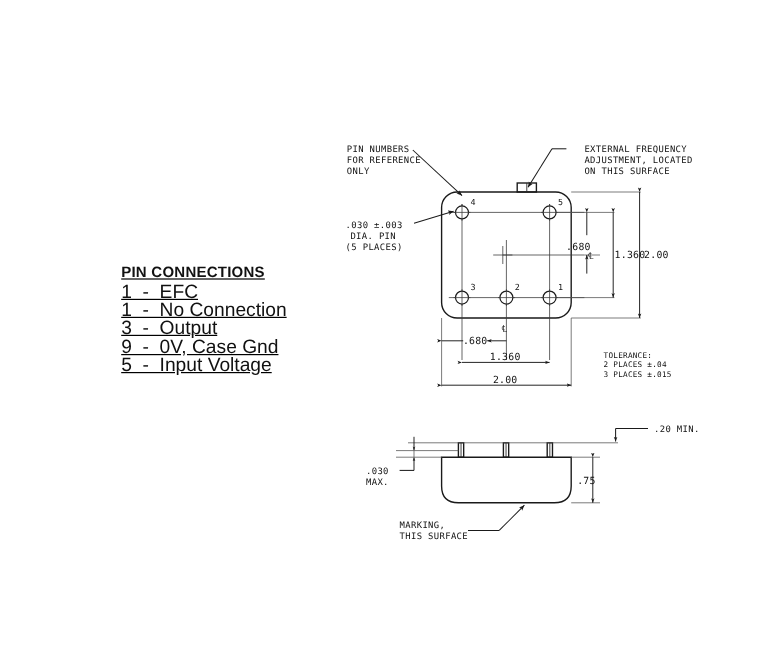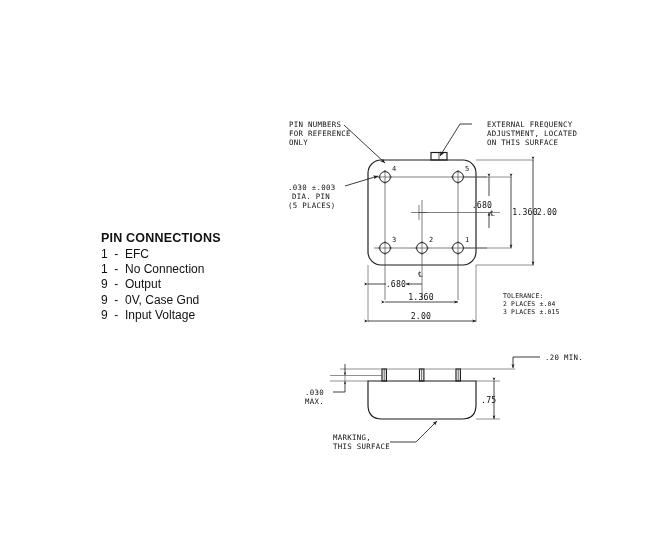--- a/index.html
+++ b/index.html
@@ -83,34 +83,35 @@
   .toltxt {
     font-family: "DejaVu Sans Mono", monospace;
     font-size: 6.4px;
     fill: #111111;
     letter-spacing: 0.2px;
   }
   
   #pin-legend {
     position: absolute;
     left: 101px;
-    top: 231px;
+    top: 220px;
     width: 210px;
+    text-decoration: underline;
   }
   #pin-legend .legend-title {
     font-family: "Liberation Sans", sans-serif;
     font-size: 12.5px;
     font-weight: bold;
     color: #111111;
     letter-spacing: 0.2px;
     margin-bottom: 2px;
   }
   #pin-legend .legend-row {
     font-family: "Liberation Sans", sans-serif;
-    font-size: 12px;
+    font-size: 16px;
     color: #111111;
     line-height: 15.2px;
     white-space: pre;
   }
 </style>
 </head>
 <body>
 
 <div id="drawing-root">
 
@@ -320,18 +321,18 @@
         <text class="note" x="333" y="440">MARKING,</text>
         <text class="note" x="333" y="449">THIS SURFACE</text>
       </g>
     </g>
   </svg>
 
   <div id="pin-legend">
     <div class="legend-title">PIN CONNECTIONS</div>
     <div class="legend-row">1  -  EFC</div>
     <div class="legend-row">1  -  No Connection</div>
-    <div class="legend-row">9  -  Output</div>
+    <div class="legend-row">3  -  Output</div>
     <div class="legend-row">9  -  0V, Case Gnd</div>
-    <div class="legend-row">9  -  Input Voltage</div>
+    <div class="legend-row">5  -  Input Voltage</div>
   </div>
 
 </div>
 
 </body></html>

